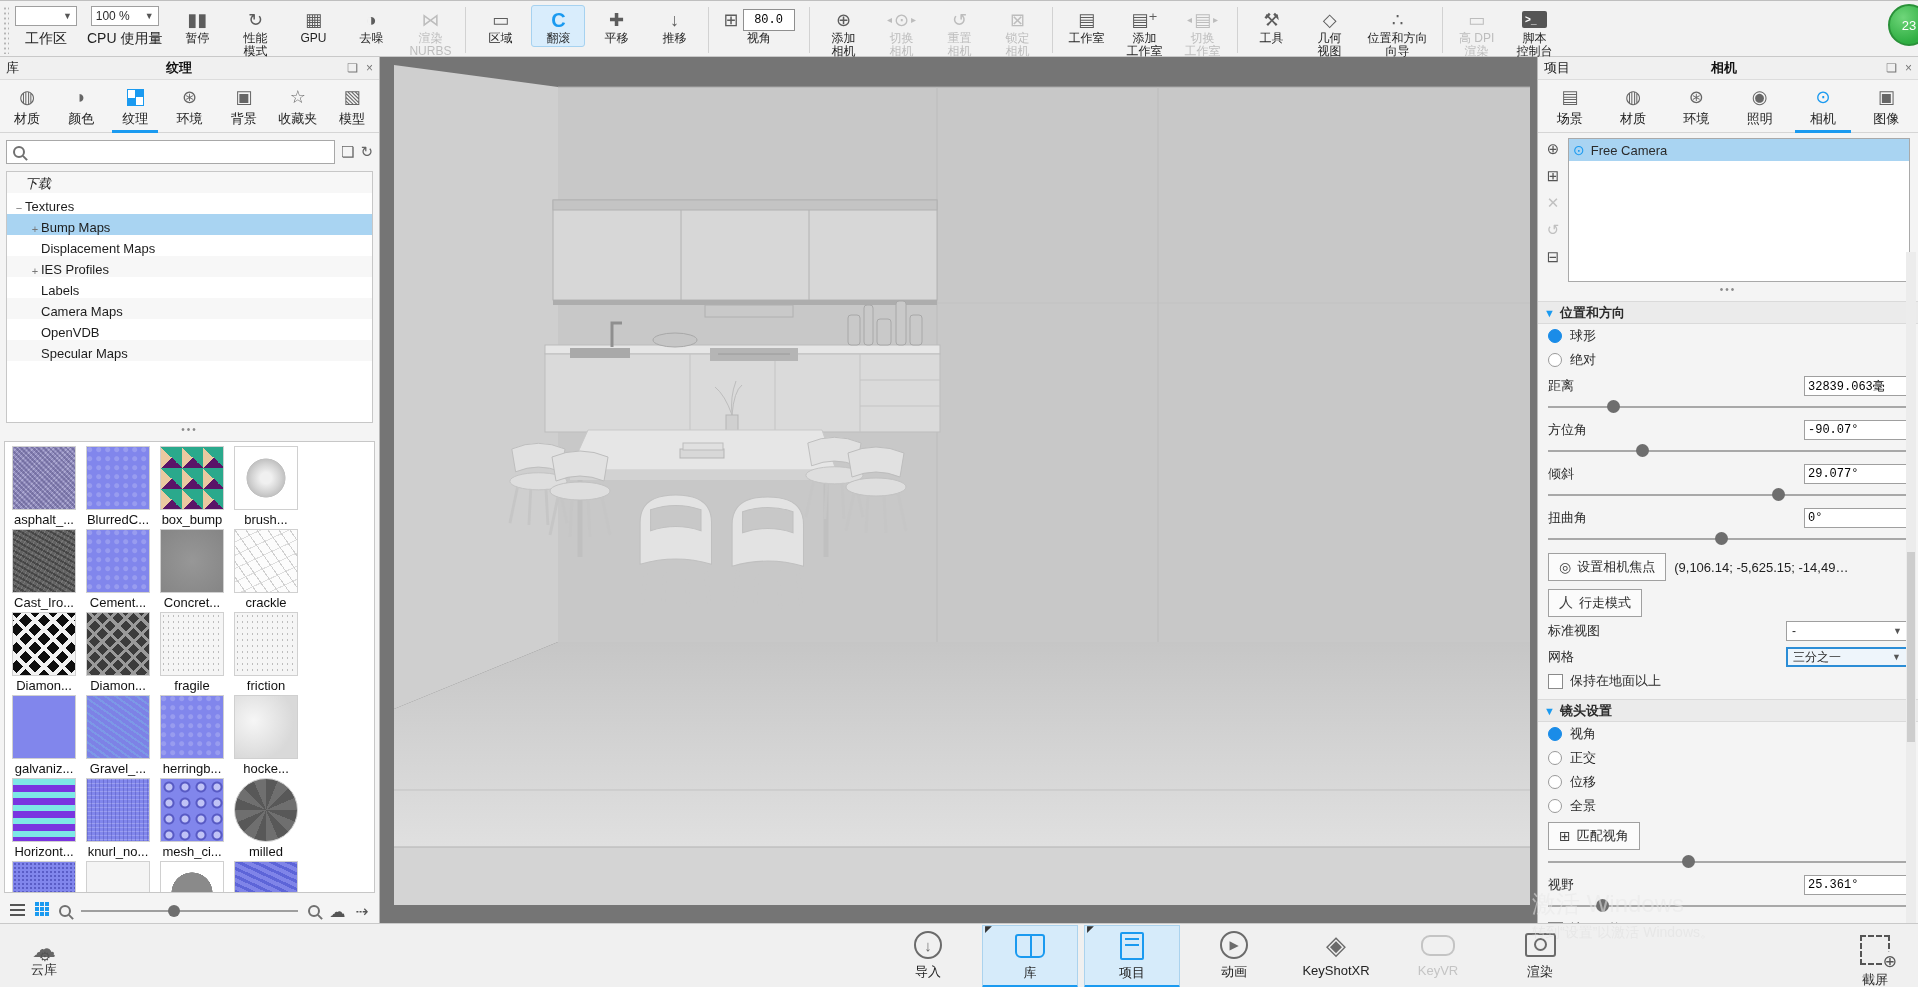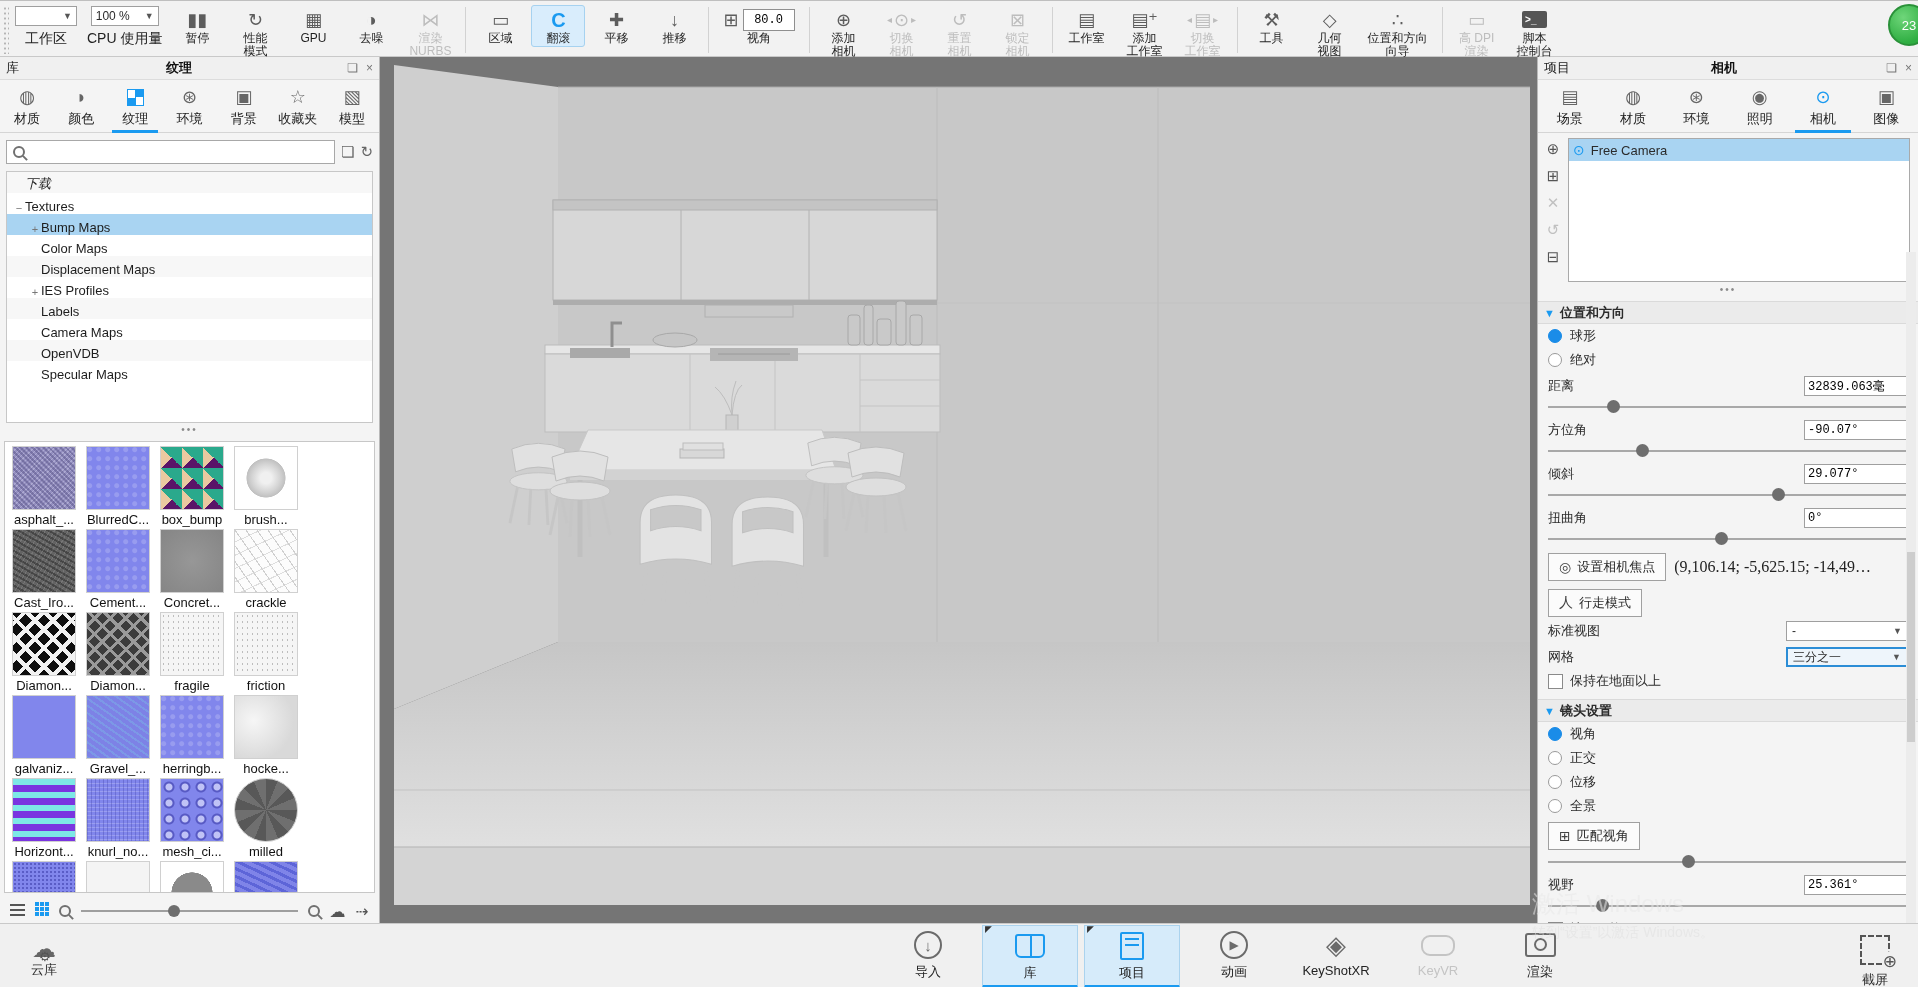--- a/index.html
+++ b/index.html
@@ -130,21 +130,21 @@
   .radio.on{background:#1a8ce8;border-color:#1a8ce8;}
   .lab-input-row{display:flex;align-items:center;justify-content:space-between;height:24px;margin-top:2px;}
   .val-input{width:96px;height:18px;border:1px solid #9f9f9f;background:#fff;font-size:12px;padding:0 3px;
              font-family:"Liberation Mono","DejaVu Sans Mono",monospace;}
   .slider-row{position:relative;height:16px;margin:1px 0 3px 0;}
   .slider-row .track{position:absolute;left:0;right:0;top:7px;height:2px;background:#a8a8a8;}
   .slider-row .thumbdot{position:absolute;top:1px;width:13px;height:13px;border-radius:50%;background:#6e6e6e;}
   .rp-btn{display:inline-flex;align-items:center;gap:6px;border:1px solid #a0a0a0;background:#fbfbfb;
           height:26px;padding:0 10px;font-size:13px;}
   .rp-btn .bic{font-size:14px;color:#444;}
-  .coords{font-size:16px;font-family:Liberation Serif, serif;color:#222;white-space:nowrap;}
+  .coords{font-size:13px;font-family:Liberation Sans, sans-serif;color:#222;white-space:nowrap;}
   .dd{width:122px;height:20px;border:1px solid #9f9f9f;background:#fff;display:flex;align-items:center;
       justify-content:space-between;padding:0 5px;font-size:12px;box-sizing:border-box;}
   .dd .car{font-size:9px;color:#555;}
   .dd.focused{border:2px solid #2b8dd6;background:#eef5fb;}
   .chk-row{display:flex;align-items:center;gap:7px;height:24px;}
   .chk{width:13px;height:13px;border:1px solid #8a8a8a;background:#fff;}
   #rp-scroll{position:absolute;right:2px;top:195px;width:10px;height:700px;background:#ececec;}
   #rp-scroll .sthumb{position:absolute;left:1px;width:8px;top:300px;height:190px;background:#cdcdcd;}
 
   
@@ -407,24 +407,20 @@
       <div class="tree-row" style="padding-left: 6px;">
         <span class="exp">−</span>
         <span class="tlab">Textures</span>
       </div>
       <div class="tree-row selected" style="padding-left: 22px;">
         <span class="exp">+</span>
         <span class="tlab">Bump Maps</span>
       </div>
       <div class="tree-row" style="padding-left: 22px;">
         <span class="exp"></span>
-        <span class="tlab">Color Maps</span>
-      </div>
-      <div class="tree-row" style="padding-left: 22px;">
-        <span class="exp"></span>
         <span class="tlab">Displacement Maps</span>
       </div>
       <div class="tree-row" style="padding-left: 22px;">
         <span class="exp">+</span>
         <span class="tlab">IES Profiles</span>
       </div>
       <div class="tree-row" style="padding-left: 22px;">
         <span class="exp"></span>
         <span class="tlab">Labels</span>
       </div>

